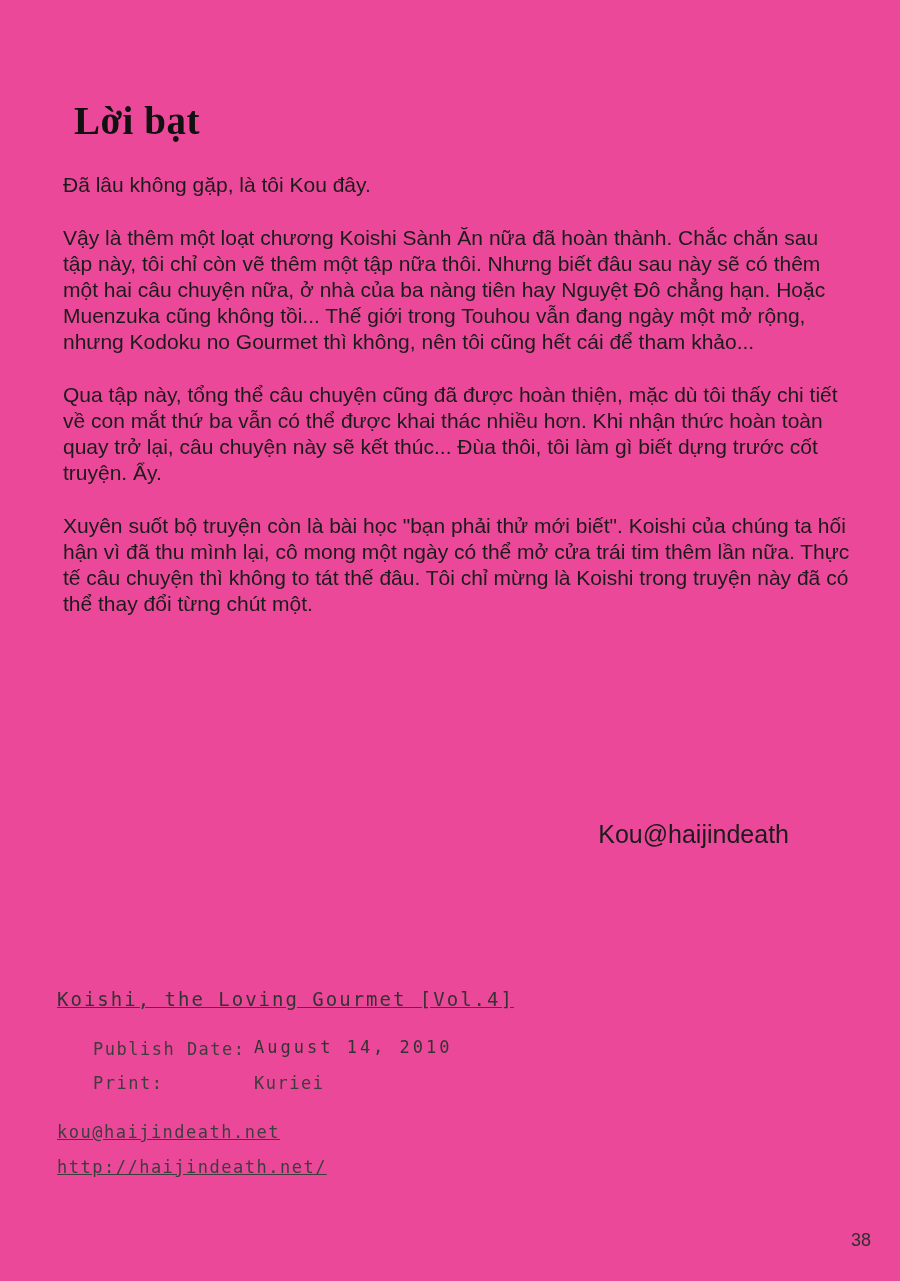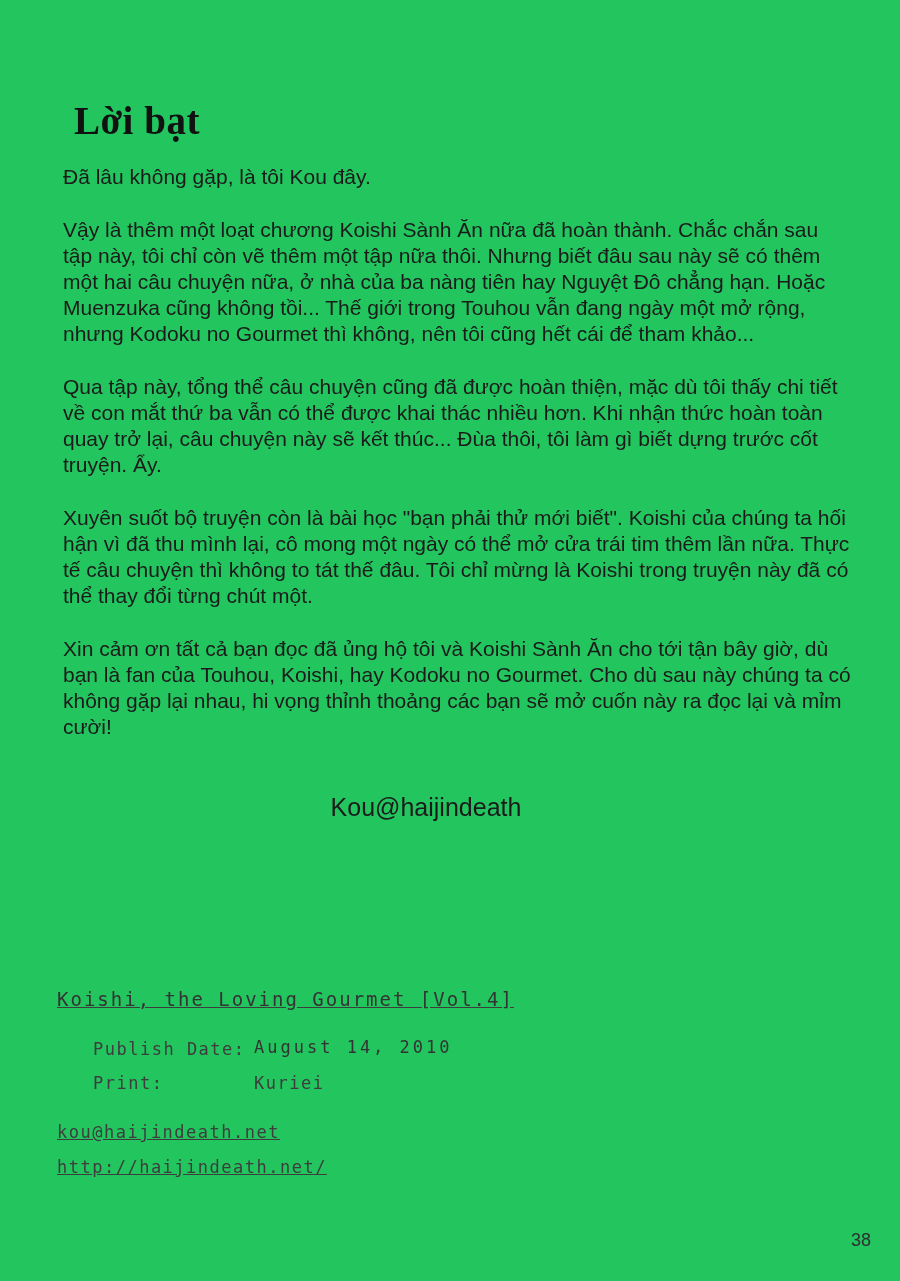--- a/index.html
+++ b/index.html
@@ -4,21 +4,21 @@
 <style>
   html, body {
     margin: 0;
     padding: 0;
     background: #ffffff;
   }
   .page {
     position: relative;
     width: 900px;
     height: 1281px;
-    background: #22c55e;
+    background: #ec4899;
     overflow: hidden;
     font-family: "Liberation Sans", sans-serif;
     color: #1b1b1b;
   }
   .title {
     position: absolute;
     left: 74px;
     top: 72px;
     font-family: "Liberation Serif", "DejaVu Serif", serif;
     font-weight: 700;
@@ -29,28 +29,28 @@
   .body-text {
     position: absolute;
     left: 63px;
     top: 160px;
     width: 788px;
     font-size: 21px;
     line-height: 26px;
     color: #1b1b1b;
   }
   .body-text p {
-    margin: 4px 0 27px 0;
+    margin: 12px 0 27px 0;
   }
   .signature {
     position: absolute;
     left: 63px;
-    top: 793px;
+    top: 820px;
     width: 788px;
-    text-align: center;
+    text-align: right;
     padding-right: 0;
     box-sizing: border-box;
   }
   .signature span {
     display: inline-block;
     margin-right: 62px;
     font-size: 25px;
     color: #1b1b1b;
   }
   .colophon {
@@ -115,21 +115,20 @@
 
 <div class="page">
 
   <h1 class="title">Lời bạt</h1>
 
   <div class="body-text">
     <p>Đã lâu không gặp, là tôi Kou đây.</p>
     <p>Vậy là thêm một loạt chương Koishi Sành Ăn nữa đã hoàn thành. Chắc chắn sau tập này, tôi chỉ còn vẽ thêm một tập nữa thôi. Nhưng biết đâu sau này sẽ có thêm một hai câu chuyện nữa, ở nhà của ba nàng tiên hay Nguyệt Đô chẳng hạn. Hoặc Muenzuka cũng không tồi... Thế giới trong Touhou vẫn đang ngày một mở rộng, nhưng Kodoku no Gourmet thì không, nên tôi cũng hết cái để tham khảo...</p>
     <p>Qua tập này, tổng thể câu chuyện cũng đã được hoàn thiện, mặc dù tôi thấy chi tiết về con mắt thứ ba vẫn có thể được khai thác nhiều hơn. Khi nhận thức hoàn toàn quay trở lại, câu chuyện này sẽ kết thúc... Đùa thôi, tôi làm gì biết dựng trước cốt truyện. Ẩy.</p>
     <p>Xuyên suốt bộ truyện còn là bài học "bạn phải thử mới biết". Koishi của chúng ta hối hận vì đã thu mình lại, cô mong một ngày có thể mở cửa trái tim thêm lần nữa. Thực tế câu chuyện thì không to tát thế đâu. Tôi chỉ mừng là Koishi trong truyện này đã có thể thay đổi từng chút một.</p>
-    <p>Xin cảm ơn tất cả bạn đọc đã ủng hộ tôi và Koishi Sành Ăn cho tới tận bây giờ, dù bạn là fan của Touhou, Koishi, hay Kodoku no Gourmet. Cho dù sau này chúng ta có không gặp lại nhau, hi vọng thỉnh thoảng các bạn sẽ mở cuốn này ra đọc lại và mỉm cười!</p>
   </div>
 
   <div class="signature">
     <span>Kou@haijindeath</span>
   </div>
 
   <div class="colophon">
     <div class="book-title">Koishi, the Loving Gourmet [Vol.4]</div>
 
     <div class="colophon-row">

